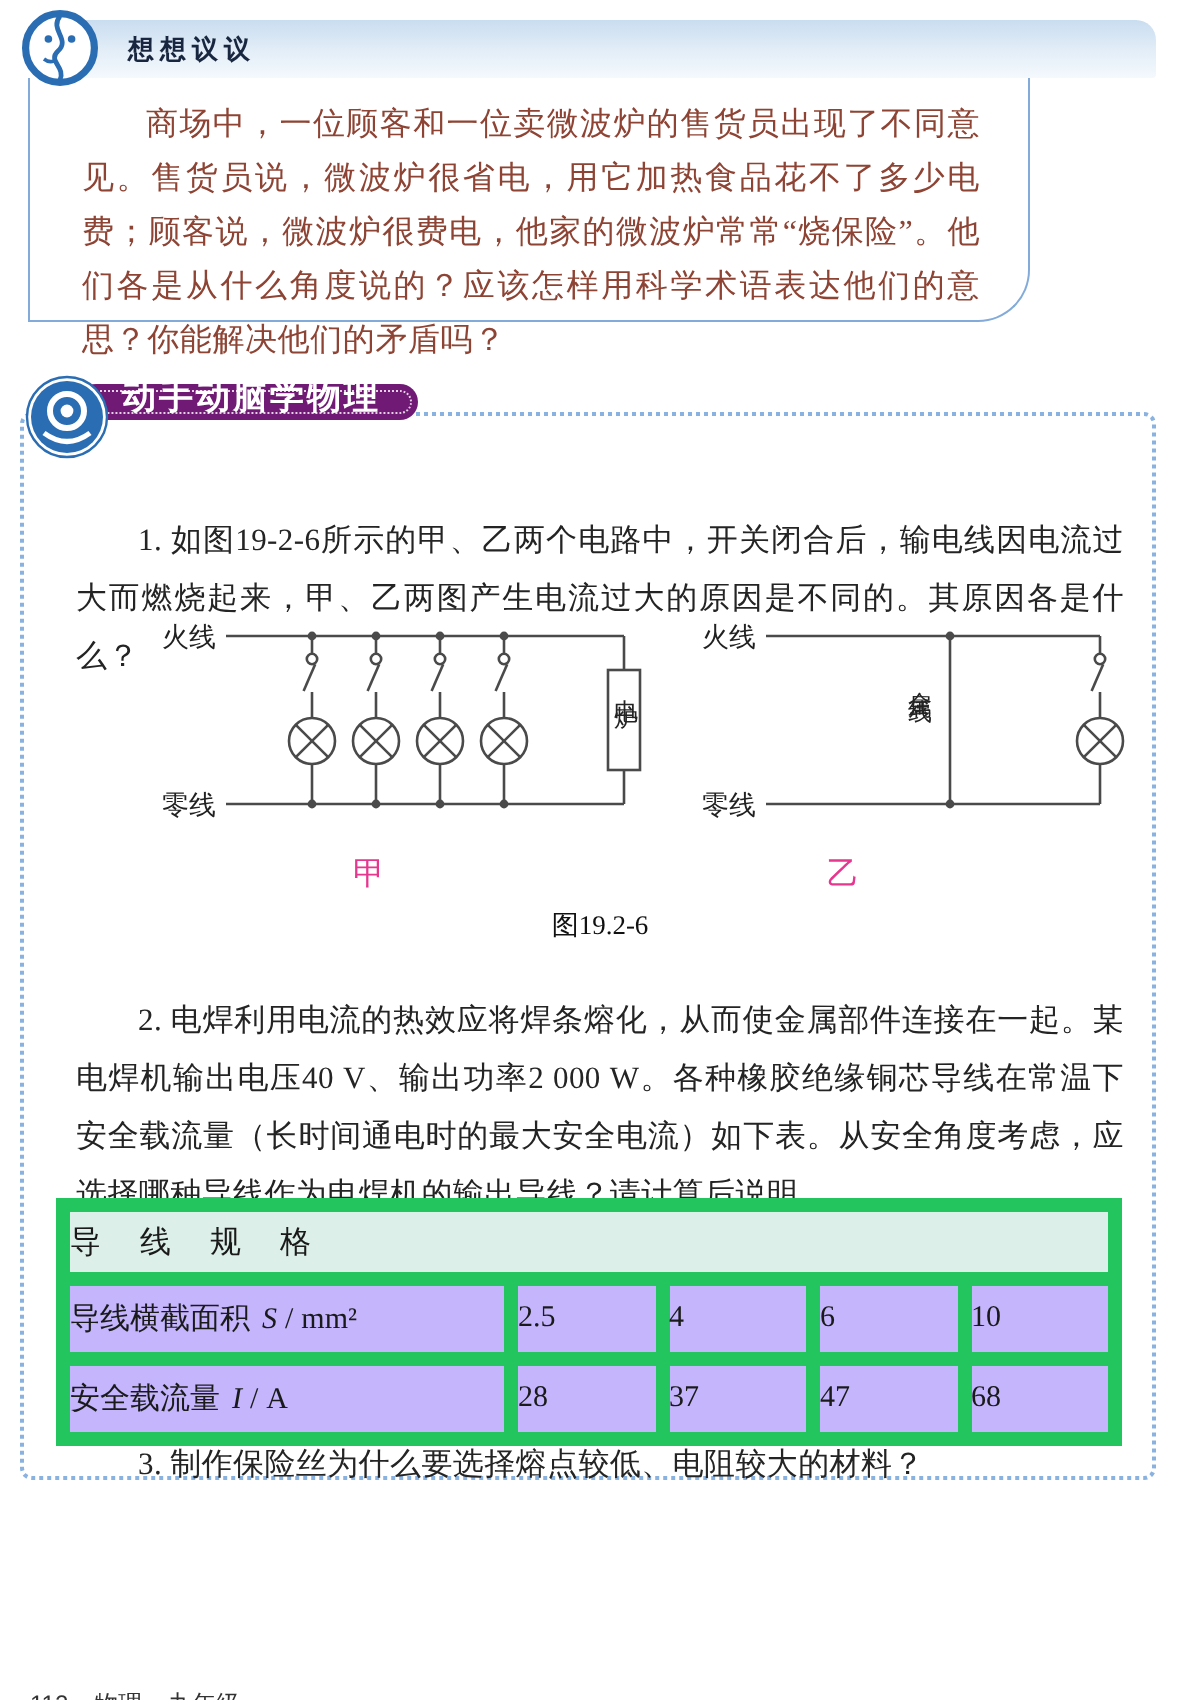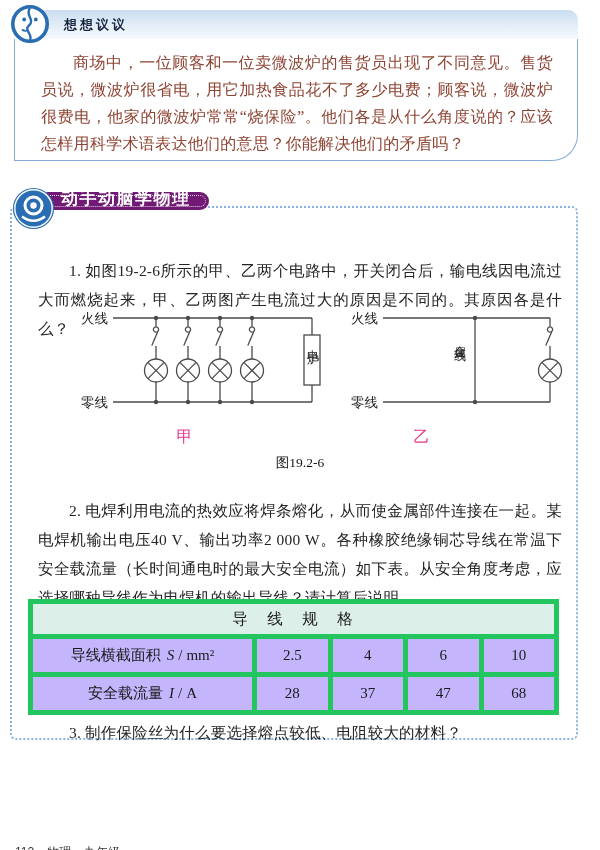--- a/index.html
+++ b/index.html
@@ -14,21 +14,21 @@
     position:absolute;left:28px;top:10px;width:550px;height:29px;
     background:linear-gradient(180deg,#c9ddf0 0%,#e4eef8 55%,#f4f9fd 100%);
     border-radius:8px 10px 2px 0;z-index:2;
     display:flex;align-items:center;padding-left:36px;box-sizing:border-box;
   }
   .tt-title{
     font-family:"Liberation Sans","DejaVu Sans",sans-serif;
     font-weight:bold;font-size:13px;color:#18263f;letter-spacing:3px;
   }
   .tt-box{
-    position:absolute;left:14px;top:39px;width:564px;height:122px;
+    position:absolute;left:14px;top:39px;width:501px;height:122px;
     border:1.5px solid #82abda;border-top:none;
     border-radius:0 0 26px 0;box-sizing:border-box;z-index:1;
   }
   .tt-text{
     margin:10px 24px 0 26px;
     color:#8e4434;font-size:16px;line-height:27px;
     text-indent:2em;text-align:justify;letter-spacing:0.3px;
   }
   
   .ex-dotted{
@@ -82,21 +82,21 @@
     position:absolute;left:0;top:454px;width:600px;text-align:center;z-index:2;
     color:#111111;font-size:13.5px;
   }
   
   .spec-table{
     position:absolute;left:28px;top:599px;width:526px;z-index:2;
     border-collapse:collapse;table-layout:fixed;
     font-size:15px;color:#1a1a1a;
   }
   .spec-table th,.spec-table td{
-    border:5px solid #22c55e;text-align:center;padding:0;
+    border:7px solid #22c55e;text-align:left;padding:0;
   }
   .spec-table th{
     background:#ddefe9;height:30px;font-weight:normal;font-size:15.5px;letter-spacing:2px;
   }
   .spec-table td{height:33px;background:#c4b5fd;}
   .spec-table col.lbl{width:224px;}
   .spec-table col.val{width:75.5px;}
   .sym{font-style:italic;margin-left:6px;font-family:"Liberation Serif",serif;}
   .sep{margin:0 4px;}
   

